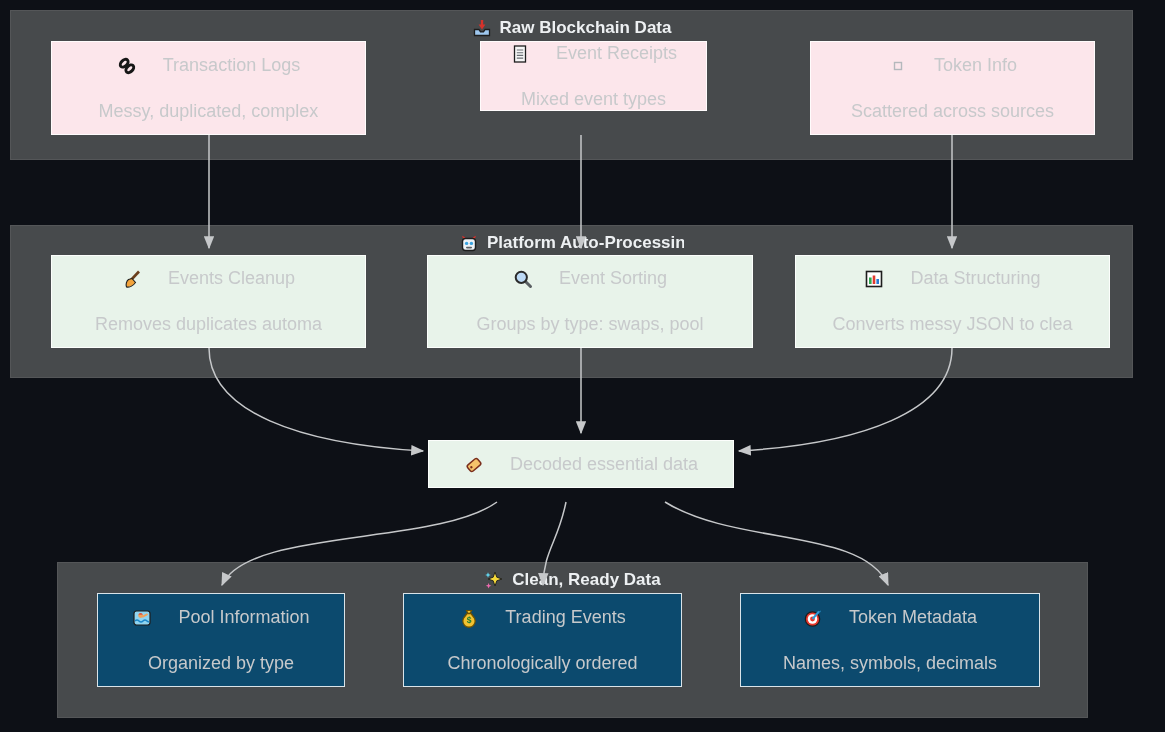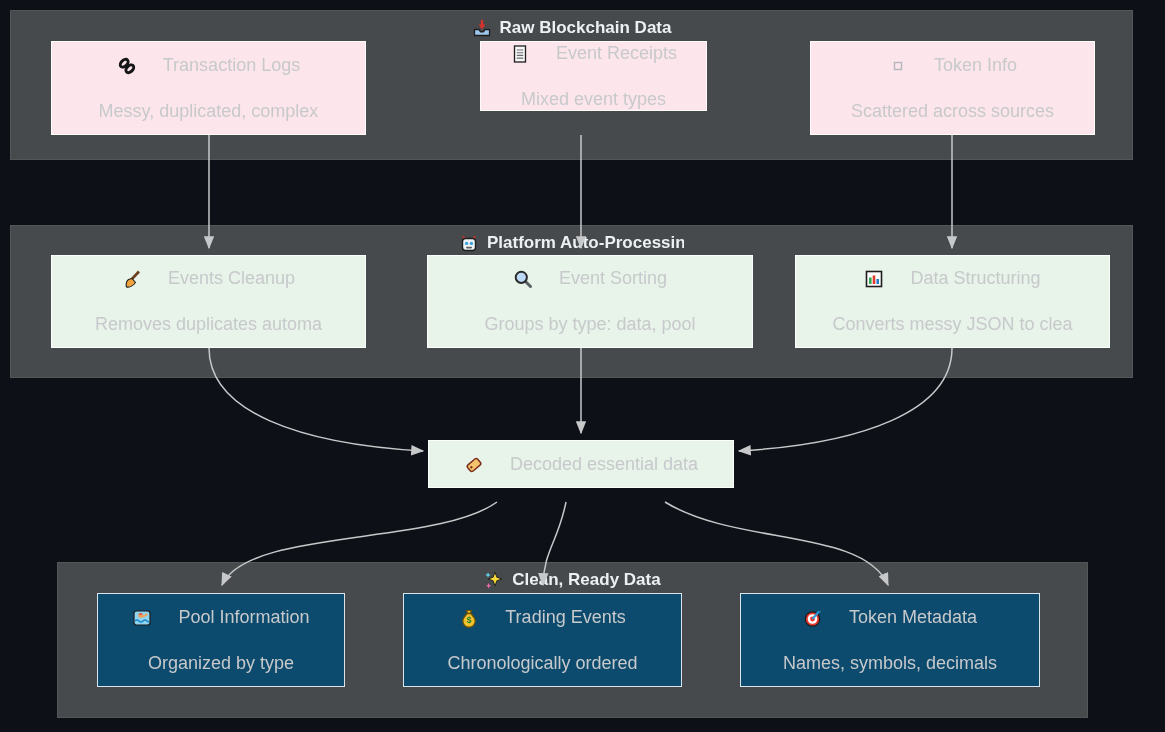--- a/index.html
+++ b/index.html
@@ -153,21 +153,21 @@
   <div class="node green" style="left:427px;top:255px;width:326px;height:93px">
     <div class="node-title">
       <span class="icon">
         <svg viewBox="0 0 20 20">
           <line x1="12.5" y1="12.5" x2="17.5" y2="17.5" stroke="#5a5f63" stroke-width="3" stroke-linecap="round"></line>
           <circle cx="8.3" cy="8.3" r="5.6" fill="#bcd9f5" stroke="#2a2a2a" stroke-width="2"></circle>
         </svg>
       </span>
       <span>Event Sorting</span>
     </div>
-    <div class="node-subtitle">Groups by type: data, pool</div>
+    <div class="node-subtitle">Groups by type: swaps, pool</div>
   </div>
 
   <div class="node green" style="left:795px;top:255px;width:315px;height:93px">
     <div class="node-title">
       <span class="icon">
         <svg viewBox="0 0 20 20">
           <rect x="2.5" y="2.5" width="15" height="15" fill="#ffffff" stroke="#1d1d1d" stroke-width="1.6"></rect>
           <rect x="5" y="8.5" width="2.6" height="6.5" fill="#2fa84f"></rect>
           <rect x="8.7" y="6.5" width="2.6" height="8.5" fill="#e03a2f"></rect>
           <rect x="12.4" y="10" width="2.6" height="5" fill="#2979d0"></rect>

